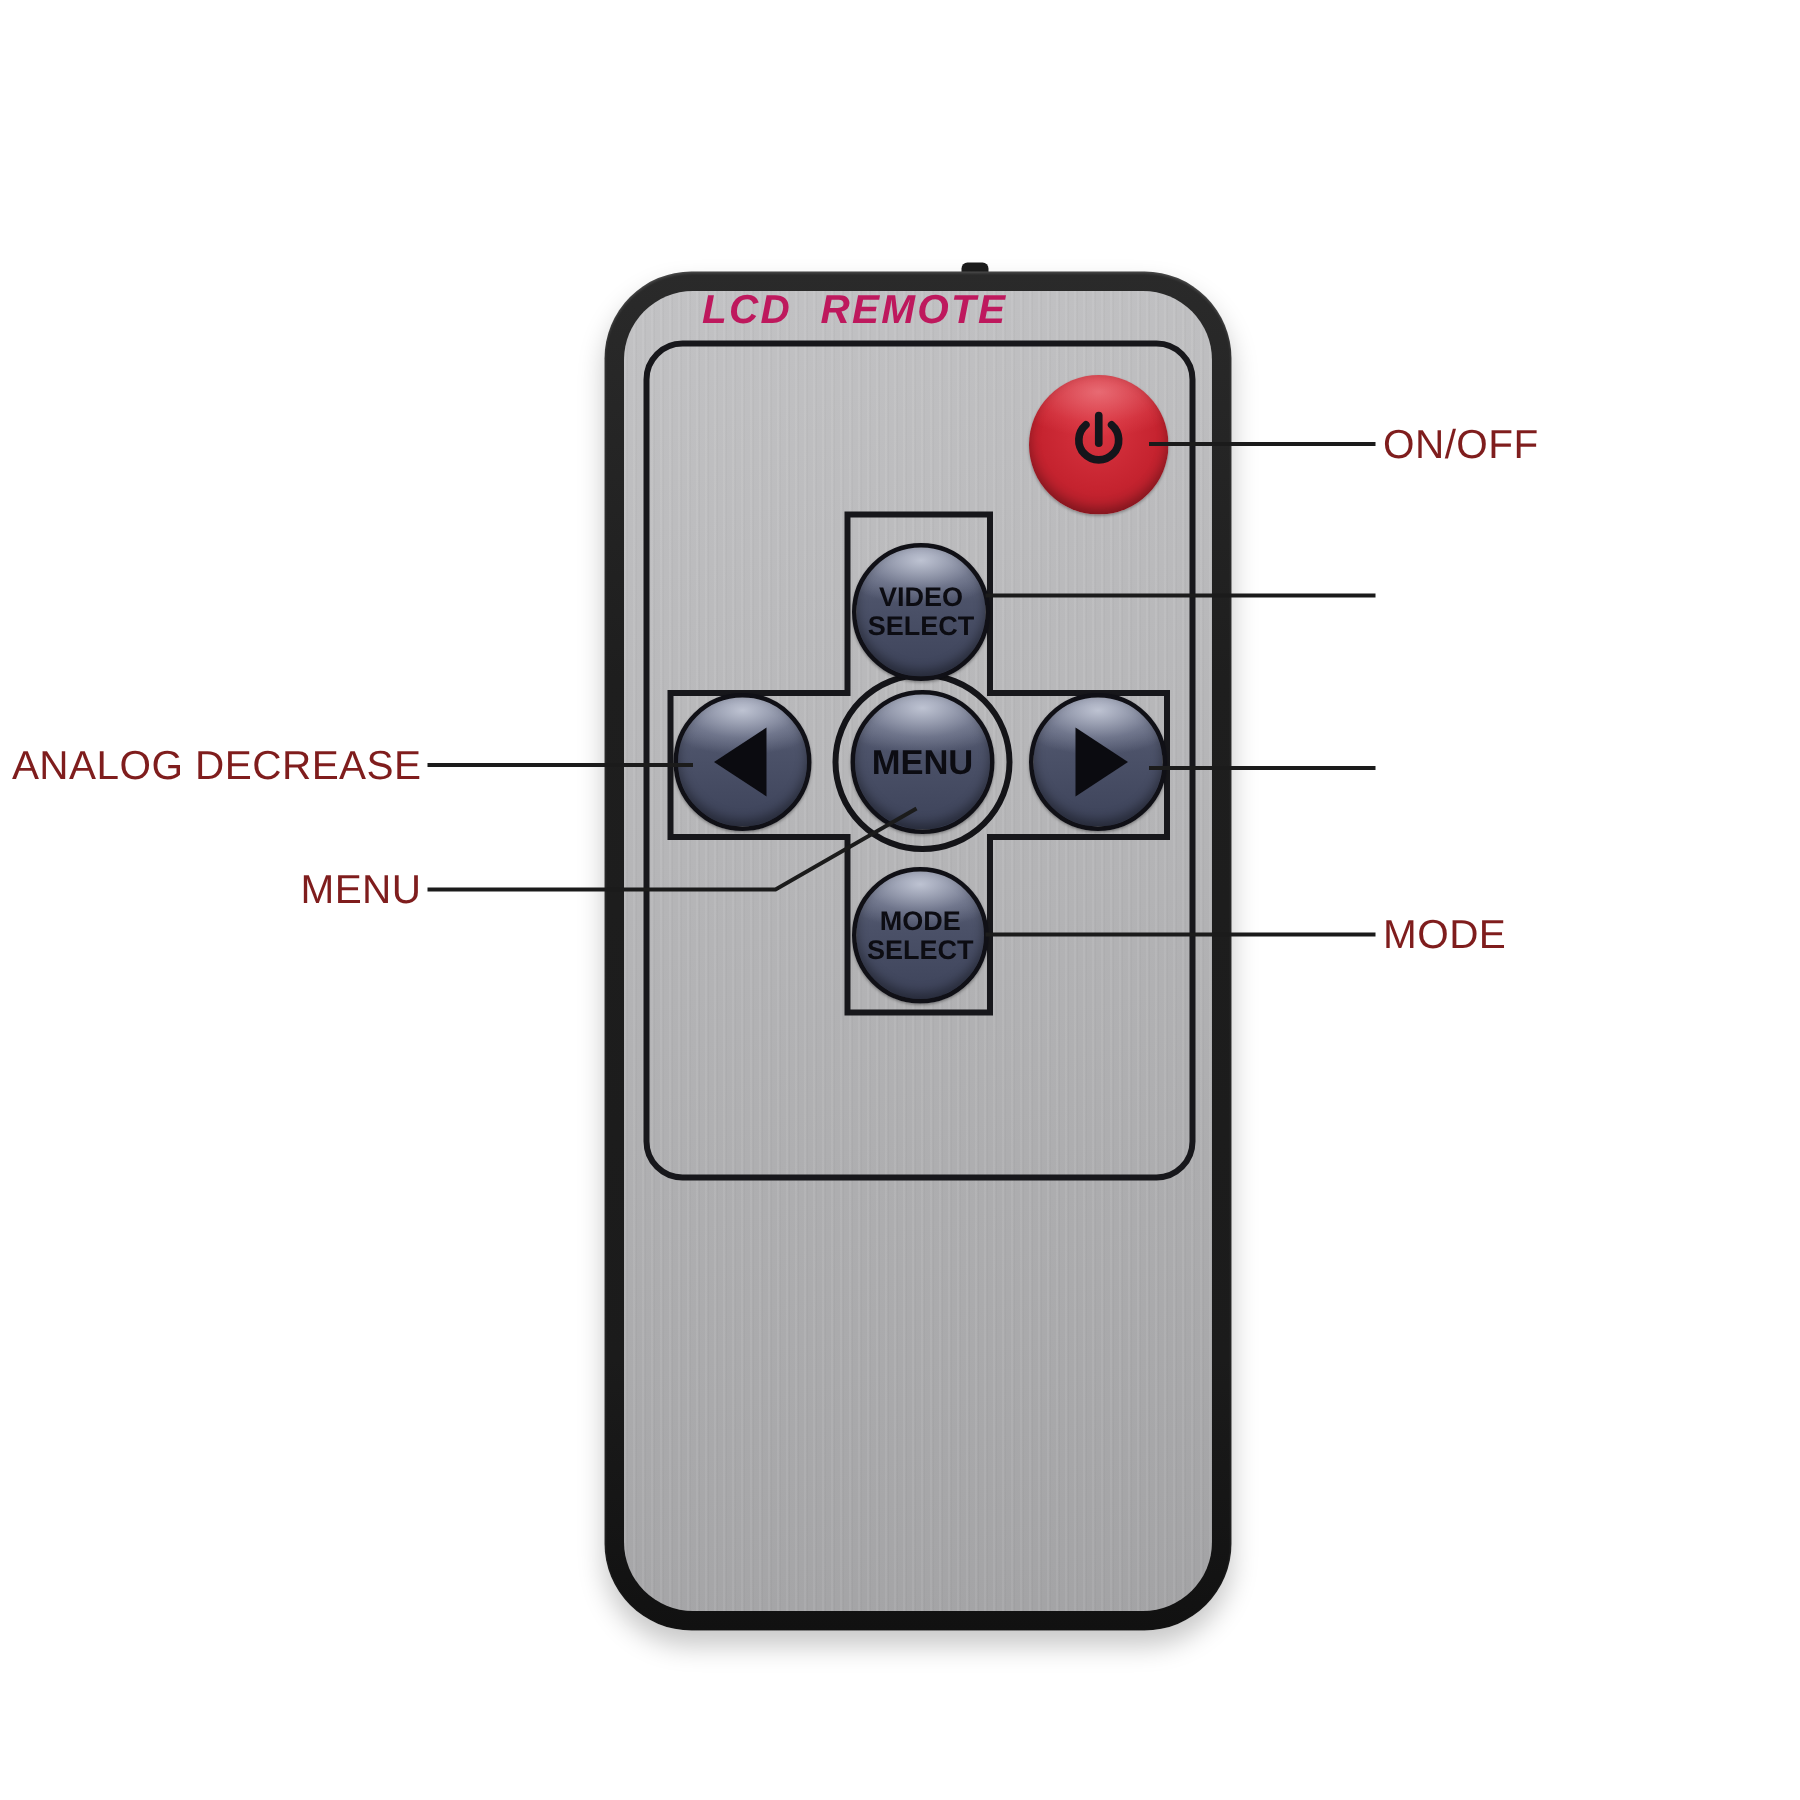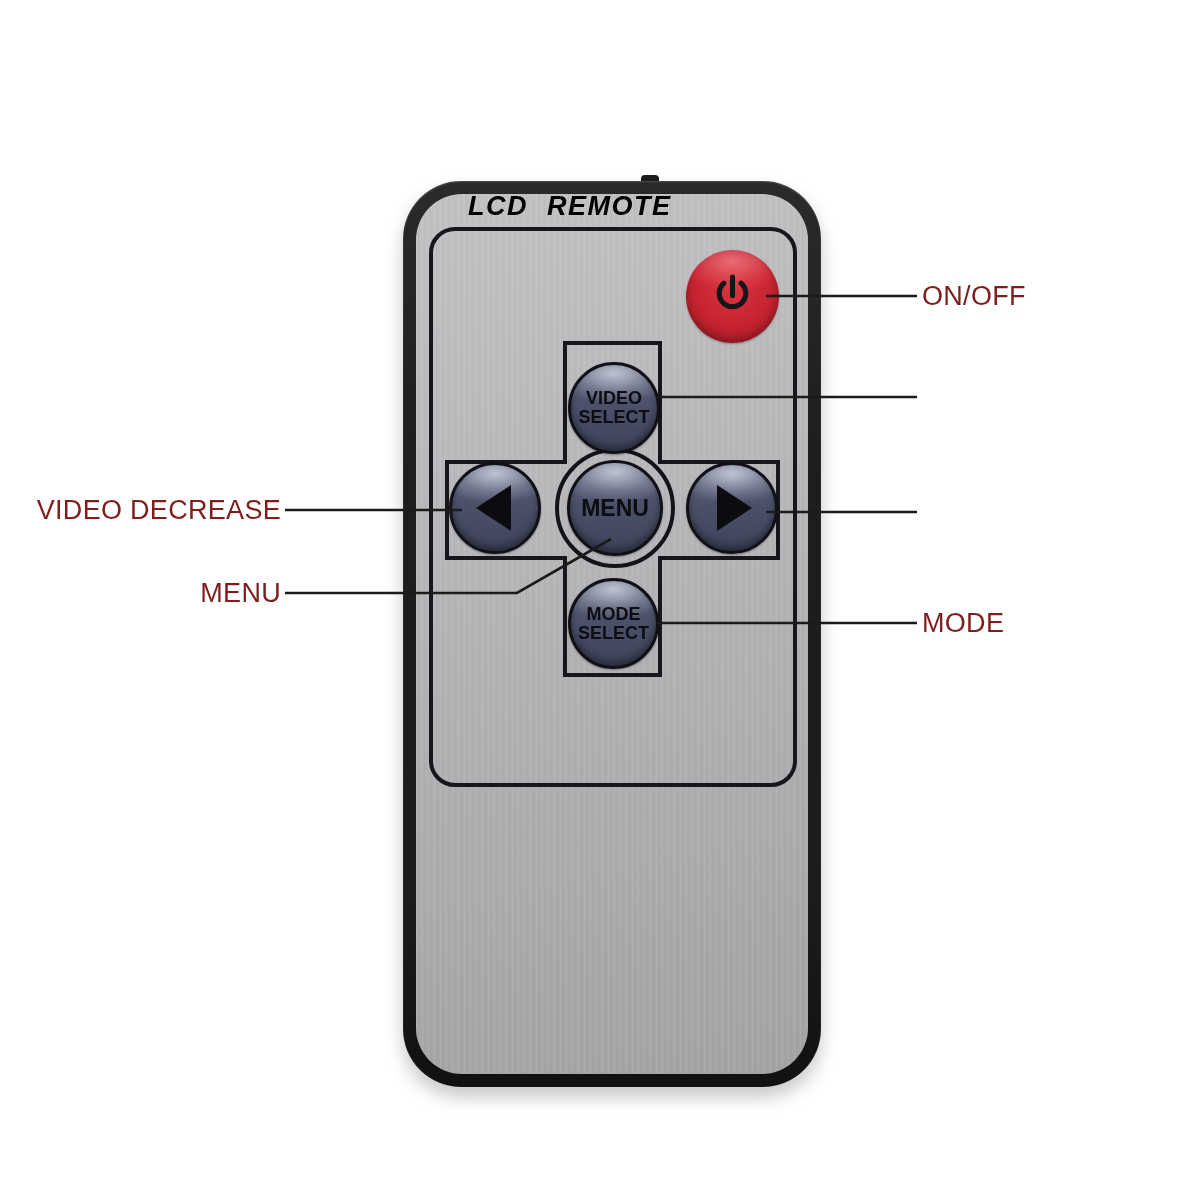--- a/index.html
+++ b/index.html
@@ -24,21 +24,21 @@
     background:linear-gradient(168deg,#c2c2c4 0%,#b6b6b8 40%,#ababad 75%,#a3a3a5 100%);
   }
   #remote-face::after{ 
     content:"";position:absolute;inset:0;border-radius:46px;
     background:repeating-linear-gradient(90deg,
       rgba(255,255,255,.07) 0 1px, rgba(0,0,0,.025) 2px 3px, rgba(255,255,255,0) 3px 6px);
     pointer-events:none;
   }
   #brand-title{
     position:absolute;left:468px;top:191px;width:200px;
-    font-size:27px;font-weight:bold;font-style:italic;color:#000000;
+    font-size:27px;font-weight:bold;font-style:italic;color:#be185d;
     letter-spacing:1.5px;word-spacing:10px;white-space:nowrap;
   }
   #inner-border{
     position:absolute;left:429px;top:227px;width:368px;height:560px;
     box-sizing:border-box;border:4px solid #17171b;border-radius:26px;
   }
   
   .layer{position:absolute;left:0;top:0;width:1200px;height:1200px;pointer-events:none;}
   #cross-layer{z-index:3;}
   #callout-layer{z-index:8;}
@@ -131,16 +131,16 @@
     <line x1="766" y1="296" x2="917" y2="296" stroke="#1b1b1b" stroke-width="2.6"></line>
     <line x1="657" y1="397" x2="917" y2="397" stroke="#1b1b1b" stroke-width="2.6"></line>
     <line x1="766" y1="512" x2="917" y2="512" stroke="#1b1b1b" stroke-width="2.6"></line>
     <line x1="657" y1="623" x2="917" y2="623" stroke="#1b1b1b" stroke-width="2.6"></line>
     <line x1="285" y1="510" x2="462" y2="510" stroke="#1b1b1b" stroke-width="2.6"></line>
     <polyline points="285,593 517,593 611,539" fill="none" stroke="#1b1b1b" stroke-width="2.6"></polyline>
   </svg>
 
   <div class="callout-label label-right" style="top:280px;">ON/OFF</div>
   <div class="callout-label label-right" style="top:607px;">MODE</div>
-  <div class="callout-label label-left" style="top:494px;">VIDEO DECREASE</div>
+  <div class="callout-label label-left" style="top:494px;">ANALOG DECREASE</div>
   <div class="callout-label label-left" style="top:577px;">MENU</div>
 
 </div>
 
 </body></html>

